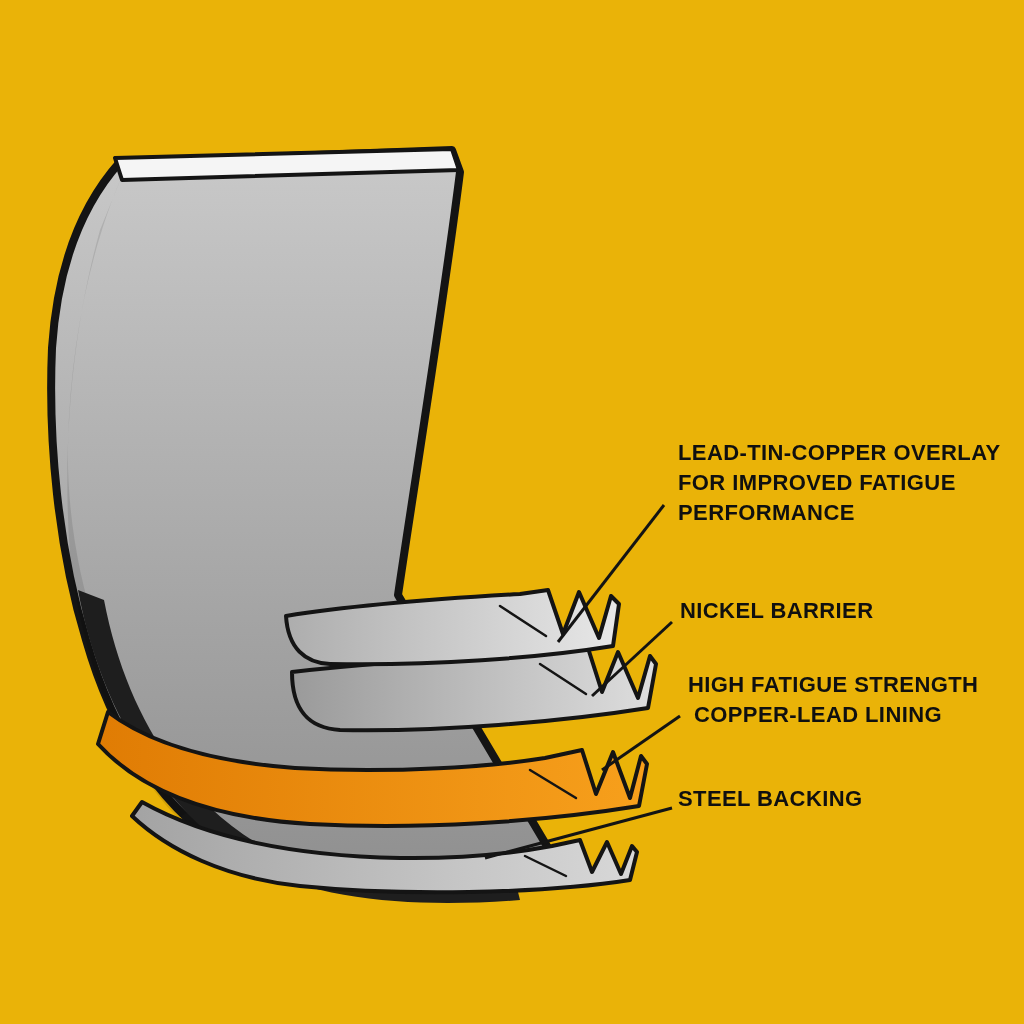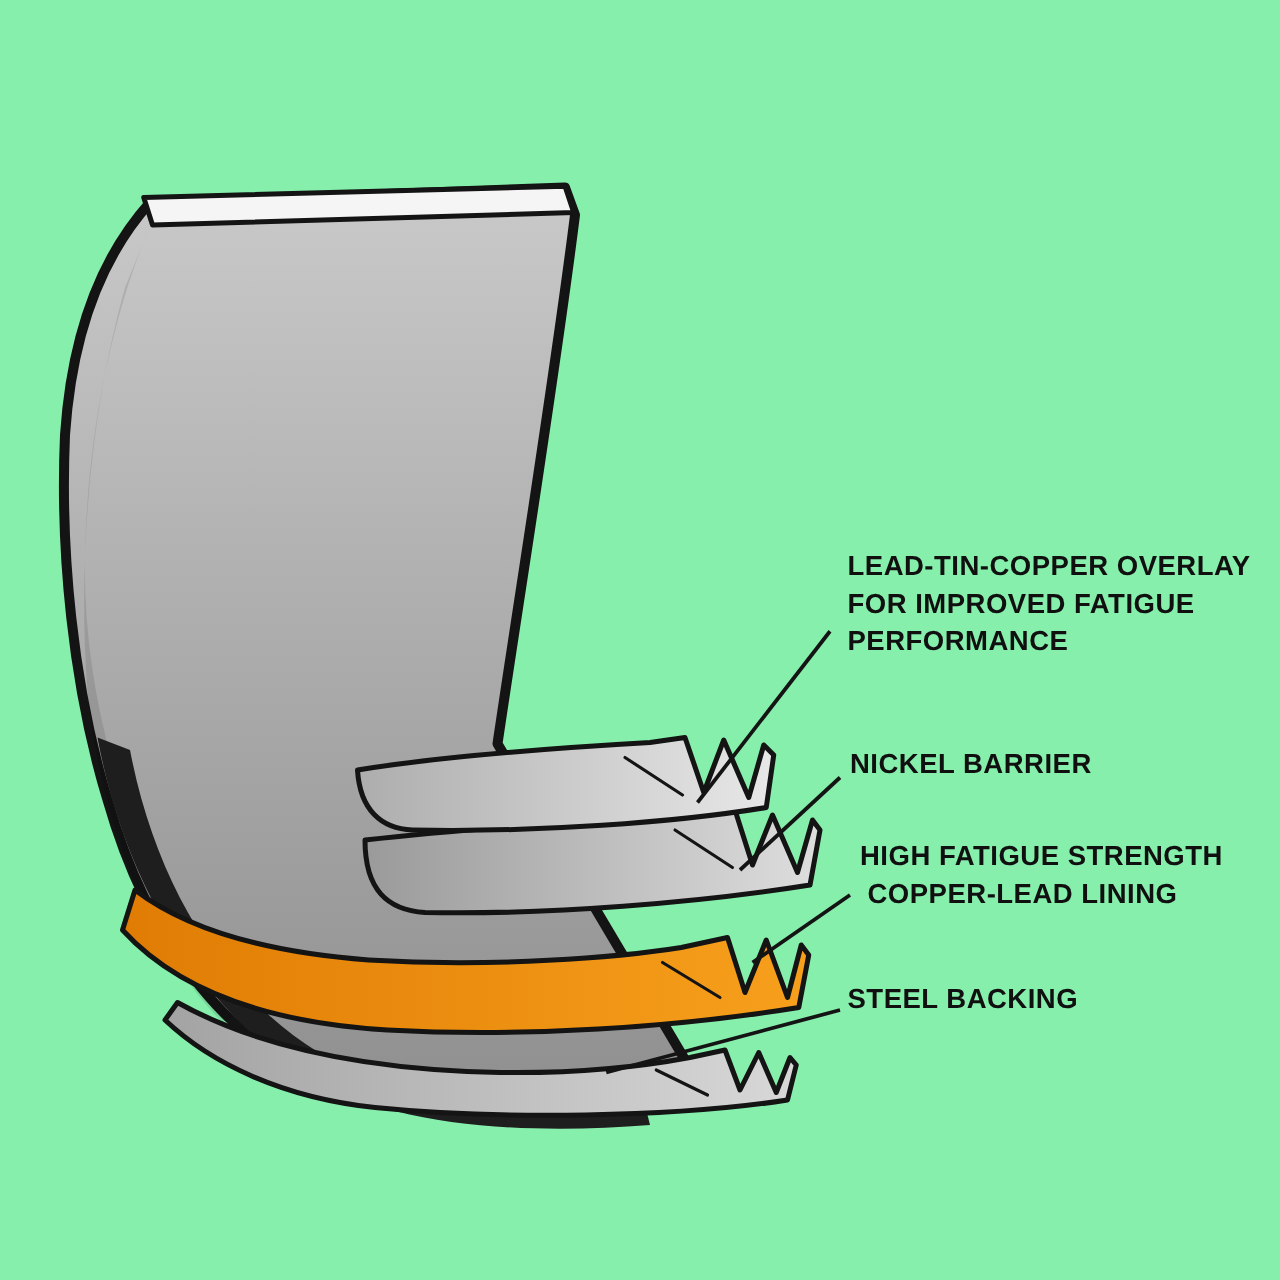--- a/index.html
+++ b/index.html
@@ -5,21 +5,21 @@
   html, body { margin: 0; padding: 0; }
   body {
     width: 1024px; height: 1024px;
     background: #ffffff;
     font-family: "Liberation Sans", sans-serif;
     overflow: hidden;
   }
   .stage {
     position: relative;
     width: 1024px; height: 1024px;
-    background: #86efac;
+    background: #eab308;
   }
   svg { display: block; }
   .ol  { stroke: #141414; stroke-linejoin: round; stroke-linecap: round; }
   .w8  { stroke-width: 8; }
   .w4  { stroke-width: 4; }
   .w2  { stroke-width: 2.5; fill: none; }
   .leader { stroke: #141414; stroke-width: 3; fill: none; }
   .lbl {
     font-family: "Liberation Sans", sans-serif;
     font-size: 22px;

